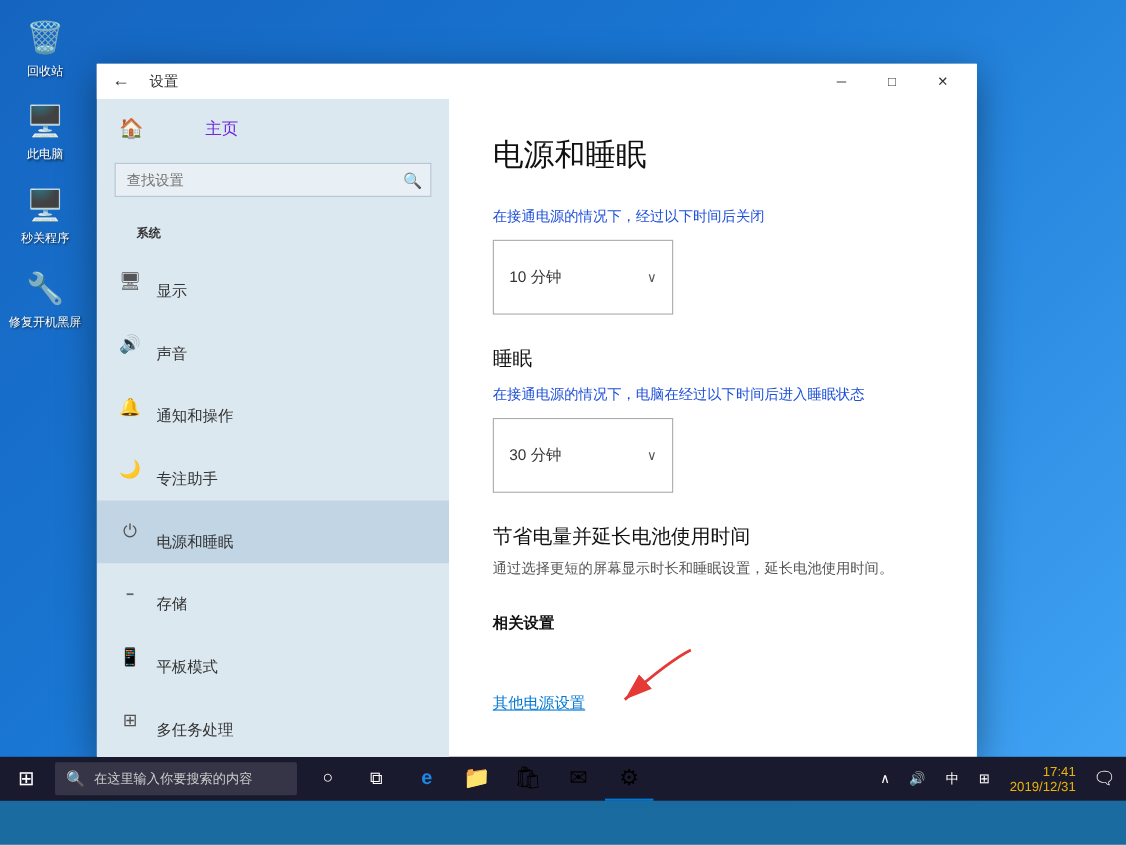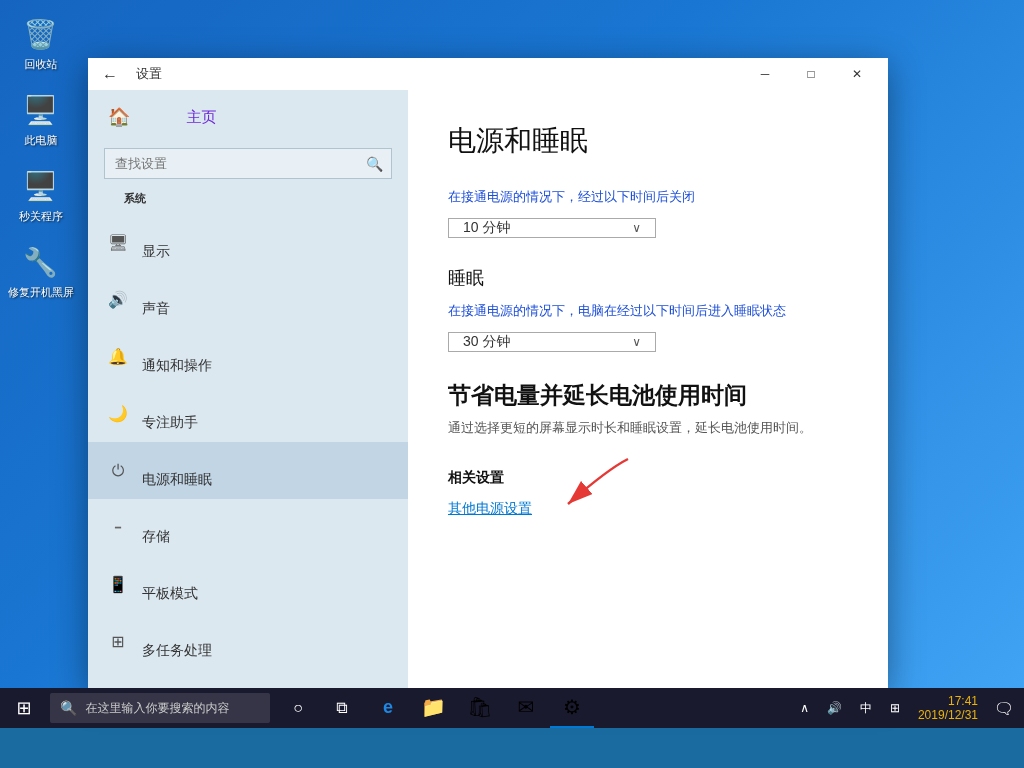--- a/index.html
+++ b/index.html
@@ -131,21 +131,21 @@
       display: flex;
       align-items: center;
       gap: 12px;
       padding: 16px 20px;
       cursor: pointer;
     }
     .sidebar-home-icon { font-size: 18px; color: #444; }
     .sidebar-home-label { font-size: 15px; color: #6d28d9; margin-left: 44px; }
 
     .sidebar-search {
-      margin: 4px 16px 4px 16px;
+      margin: 4px 16px 17px 16px;
       position: relative;
     }
     .sidebar-search input {
       width: 100%;
       padding: 7px 32px 7px 10px;
       border: 1px solid #b0c4d0;
       background: #e8f0f5;
       font-size: 13px;
       outline: none;
       color: #666;
@@ -206,37 +206,37 @@
     .section-desc {
       font-size: 13px;
       color: #1d4ed8;
       margin-bottom: 12px;
     }
 
     .dropdown-select {
       display: flex;
       align-items: center;
       justify-content: space-between;
-      padding: 0 14px;
+      padding: 24px 14px;
       border: 1px solid #aaa;
-      width: 208px;
+      width: 164px;
       cursor: pointer;
       font-size: 14px;
       color: #333;
       background: white;
       margin-bottom: 28px;
     }
     .dropdown-arrow { font-size: 12px; color: #555; }
 
     .battery-section {
       margin-top: 8px;
     }
     .battery-title {
-      font-size: 23px;
-      font-weight: 700;
+      font-size: 18px;
+      font-weight: 400;
       color: #111;
       margin-bottom: 8px;
     }
     .battery-desc {
       font-size: 13px;
       color: #555;
     }
 
     .related-section {
       margin-top: 32px;
@@ -473,21 +473,21 @@
           <span class="dropdown-arrow">∨</span>
         </div>
 
         <div class="battery-section">
           <div class="battery-title">节省电量并延长电池使用时间</div>
           <div class="battery-desc">通过选择更短的屏幕显示时长和睡眠设置，延长电池使用时间。</div>
         </div>
 
         <div class="related-section">
           <div class="related-title">相关设置</div>
-          <div style="position:relative; display:inline-block;">
+          <div style="position:relative; display:inline-block;margin-top:43px;">
             <span class="related-link">其他电源设置</span>
             
             <svg style="position:absolute; left:80px; top:-50px; pointer-events:none;" width="120" height="80" viewBox="0 0 120 80">
               <defs>
                 <marker id="arrowhead" markerWidth="10" markerHeight="7" refX="10" refY="3.5" orient="auto">
                   <polygon points="0 0, 10 3.5, 0 7" fill="#e53935"></polygon>
                 </marker>
               </defs>
               <path d="M 100,10 Q 80,20 40,55" stroke="#e53935" stroke-width="2.5" fill="none" marker-end="url(#arrowhead)"></path>
             </svg>

